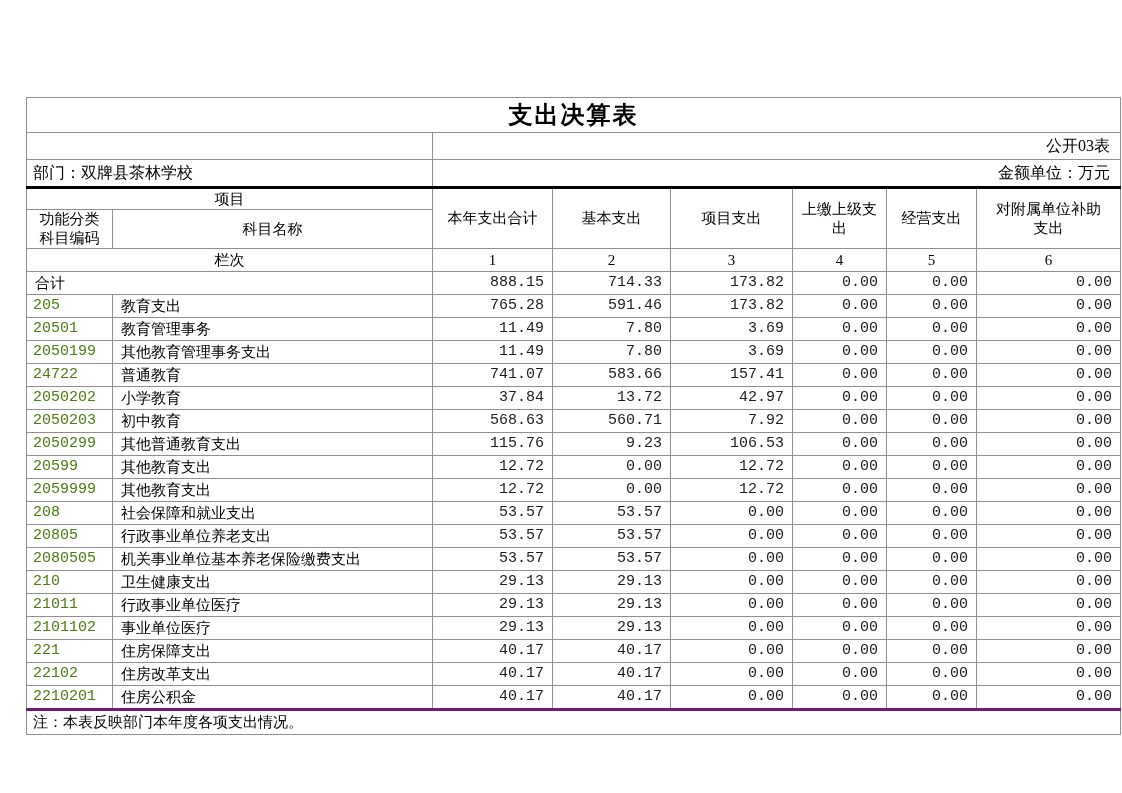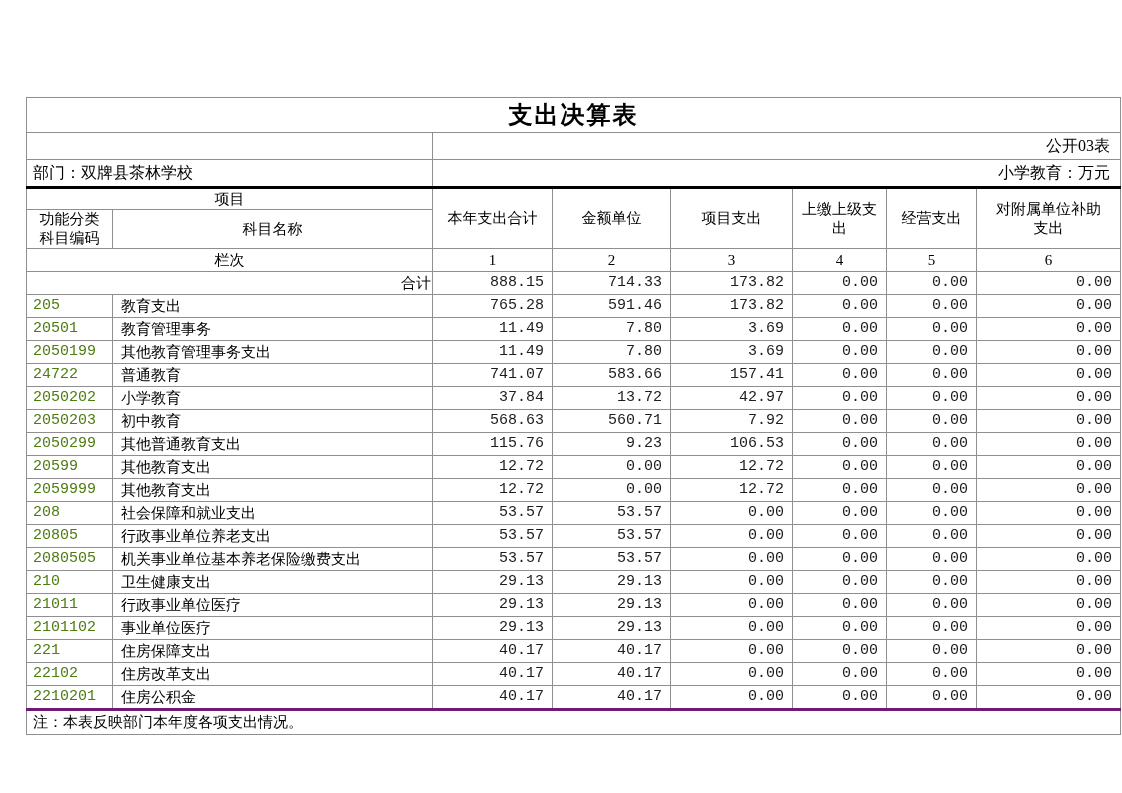--- a/index.html
+++ b/index.html
@@ -28,21 +28,21 @@
   tr.hdr-mid td{height:31px;}
   tr.rank-row td{height:20px;font-size:15px;text-align:center;}
   .wrap{margin:0 auto;text-align:center;}
   .w-code{max-width:4.2em;}
   .w-col4{max-width:5.5em;}
   .w-col6{max-width:7.5em;}
   
   tbody.data td{height:20px;font-size:15px;line-height:20px;}
   td.code{font-family:"Liberation Mono",monospace;font-size:16px;padding-left:6px;color:#4d7c0f;text-align:left;white-space:nowrap;}
   td.name{padding-left:8px;text-align:left;white-space:nowrap;}
-  td.name-merged{text-align:right;}
+  td.name-merged{text-align:left;}
   td.num{font-family:"Liberation Mono",monospace;font-size:16px;text-align:right;padding-right:8px;color:#1c1c1c;white-space:nowrap;}
   
   tr.note-row td{border-top:3px solid #701a75;height:21px;font-size:15px;padding-left:6px;text-align:left;}
 </style>
 </head>
 <body>
 
 <div class="sheet">
   <table class="report">
     <colgroup>
@@ -58,29 +58,29 @@
     <tbody>
       <tr>
         <td colspan="8" class="title-cell">支出决算表</td>
       </tr>
       <tr>
         <td colspan="2" class="info-cell info-left"></td>
         <td colspan="6" class="info-cell info-right">公开03表</td>
       </tr>
       <tr>
         <td colspan="2" class="info-cell info-left thick-bottom">部门：双牌县茶林学校</td>
-        <td colspan="6" class="info-cell info-right thick-bottom">小学教育：万元</td>
+        <td colspan="6" class="info-cell info-right thick-bottom">金额单位：万元</td>
       </tr>
       <tr class="hdr-top">
         <td colspan="2" class="hdr">项目</td>
         <td rowspan="2" class="hdr">
             <div class="wrap">本年支出合计</div>
           </td>
         <td rowspan="2" class="hdr">
-            <div class="wrap">金额单位</div>
+            <div class="wrap">基本支出</div>
           </td>
         <td rowspan="2" class="hdr">
             <div class="wrap">项目支出</div>
           </td>
         <td rowspan="2" class="hdr">
             <div class="wrap w-col4">上缴上级支出</div>
           </td>
         <td rowspan="2" class="hdr">
             <div class="wrap">经营支出</div>
           </td>

